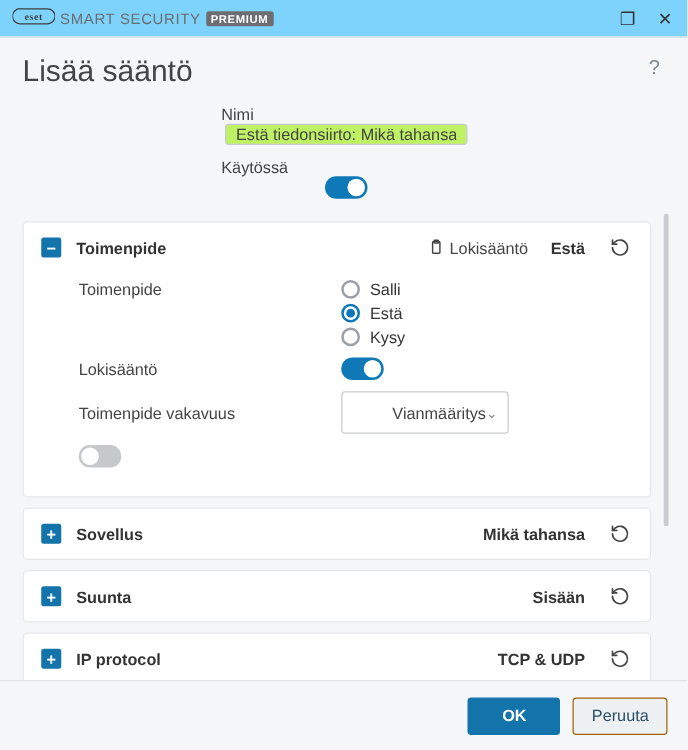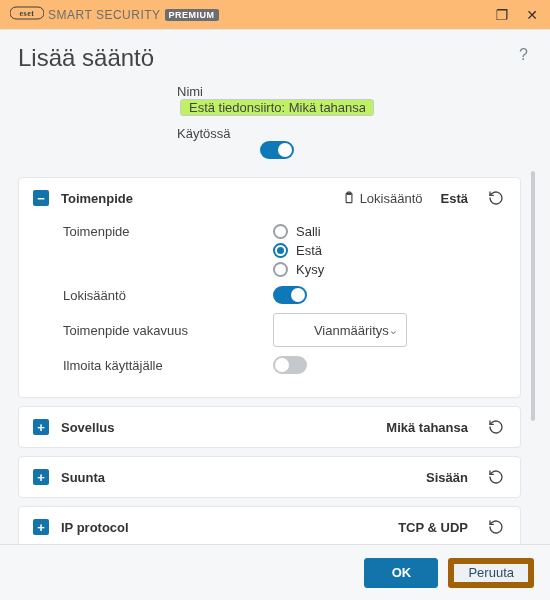--- a/index.html
+++ b/index.html
@@ -7,21 +7,21 @@
   body {
     width: 550px; height: 600px;
     font-family: "Segoe UI", Arial, sans-serif;
     font-size: 13px; color: #333;
     background: #f5f6f7;
     overflow: hidden;
   }
   .titlebar {
     height: 30px; display: flex; align-items: center;
     padding: 0 6px 0 10px; border-bottom: 1px solid #e5e6e8;
-    background: #fdba74;
+    background: #7dd3fc;
   }
   .brand { display: flex; align-items: center; gap: 4px; font-size: 12px; letter-spacing: .5px; }
   .brand .eset { font-weight: 600; color: #3e3f41; font-size: 12px; }
   .brand .smart { color: #6b6d70; font-weight: 500; }
   .brand .premium {
     background: #6b6d70; color: #fff; font-size: 9px; padding: 1px 4px; border-radius: 2px;
     font-weight: 600; letter-spacing: .5px;
   }
   .winctl { margin-left: auto; display: flex; gap: 18px; padding-right: 6px; }
   .winctl span { cursor: pointer; font-size: 14px; color: #333; }
@@ -102,21 +102,21 @@
   .clipicon svg { width:14px; height:14px; margin-right:4px; }
 
   .footer {
     height: 56px; border-top: 1px solid #e0e2e5; background: #f6f7f8;
     display:flex; align-items:center; justify-content:flex-end; gap:10px;
     padding: 0 16px;
   }
   .btn { min-width: 74px; height: 30px; border-radius:3px; font-size:13px; cursor:pointer;
     display:flex; align-items:center; justify-content:center; padding:0 14px; }
   .btn.primary { background:#1373ab; color:#fff; border:1px solid #1373ab; font-weight:600; }
-  .btn.secondary { background:#eef1f3; color:#2b4d66; border:6px solid #a16207; }
+  .btn.secondary { background:#eef1f3; color:#2b4d66; border:1px solid #a16207; }
 </style>
 </head>
 <body>
 
 <div class="titlebar">
   <div class="brand">
     <span class="eset">
       <svg width="34" height="14" viewBox="0 0 34 14">
           <rect x="0" y="1" width="34" height="12" rx="6" fill="none" stroke="#3e3f41" stroke-width="1"></rect>
           <text x="17" y="10" text-anchor="middle" font-size="8" font-family="Segoe UI" font-weight="700" fill="#3e3f41">eset</text>
@@ -193,21 +193,20 @@
           <div class="toggle on"></div>
         </div>
         <div class="bodyrow">
           <div class="blabel">Toimenpide vakavuus</div>
           <div class="select">
             <span>Vianmääritys</span>
             <span class="chev">⌄</span>
           </div>
         </div>
         <div class="bodyrow">
-          <div class="blabel">Ilmoita käyttäjälle</div>
           <div class="toggle"></div>
         </div>
       </div>
     </div>
 
     <div class="panel">
       <div class="panelhdr">
         <span class="expicon">+</span>
         <span class="ptitle">Sovellus</span>
         <span class="psum">

